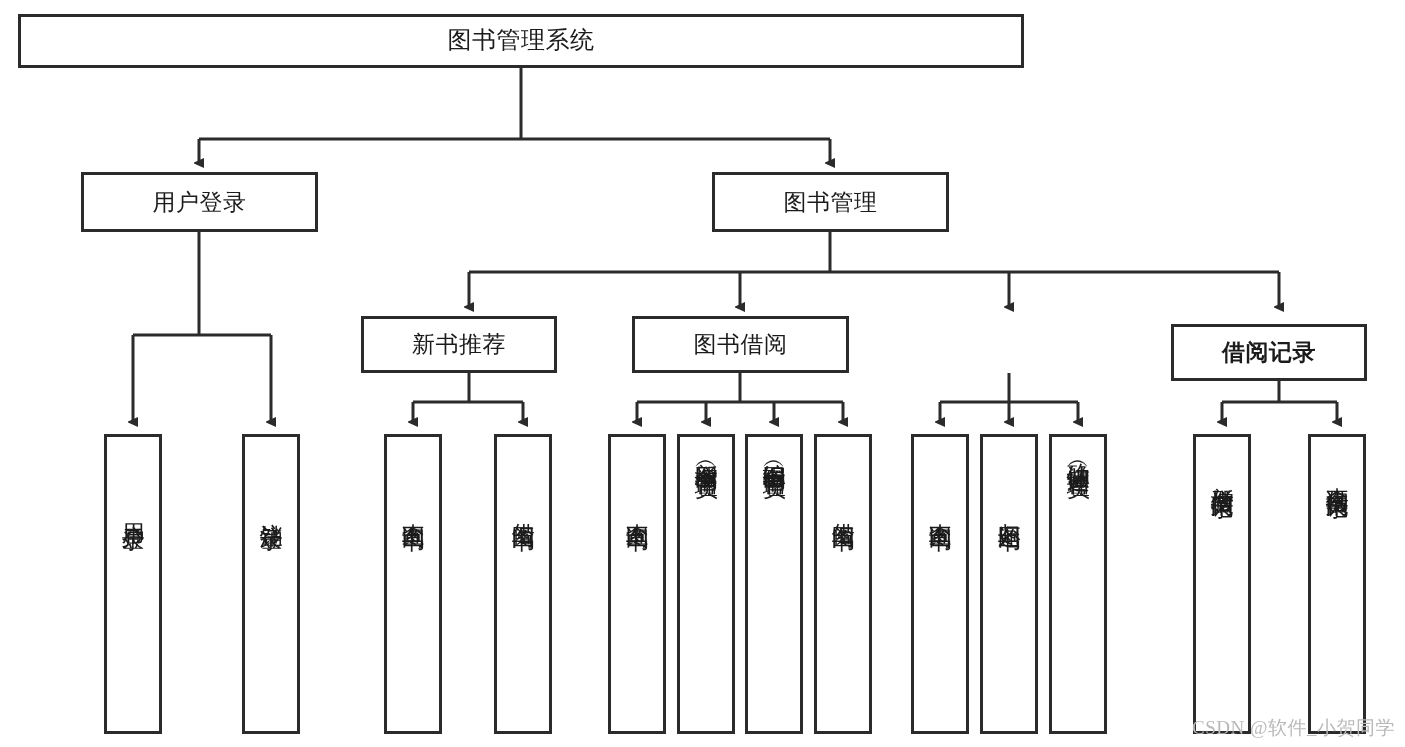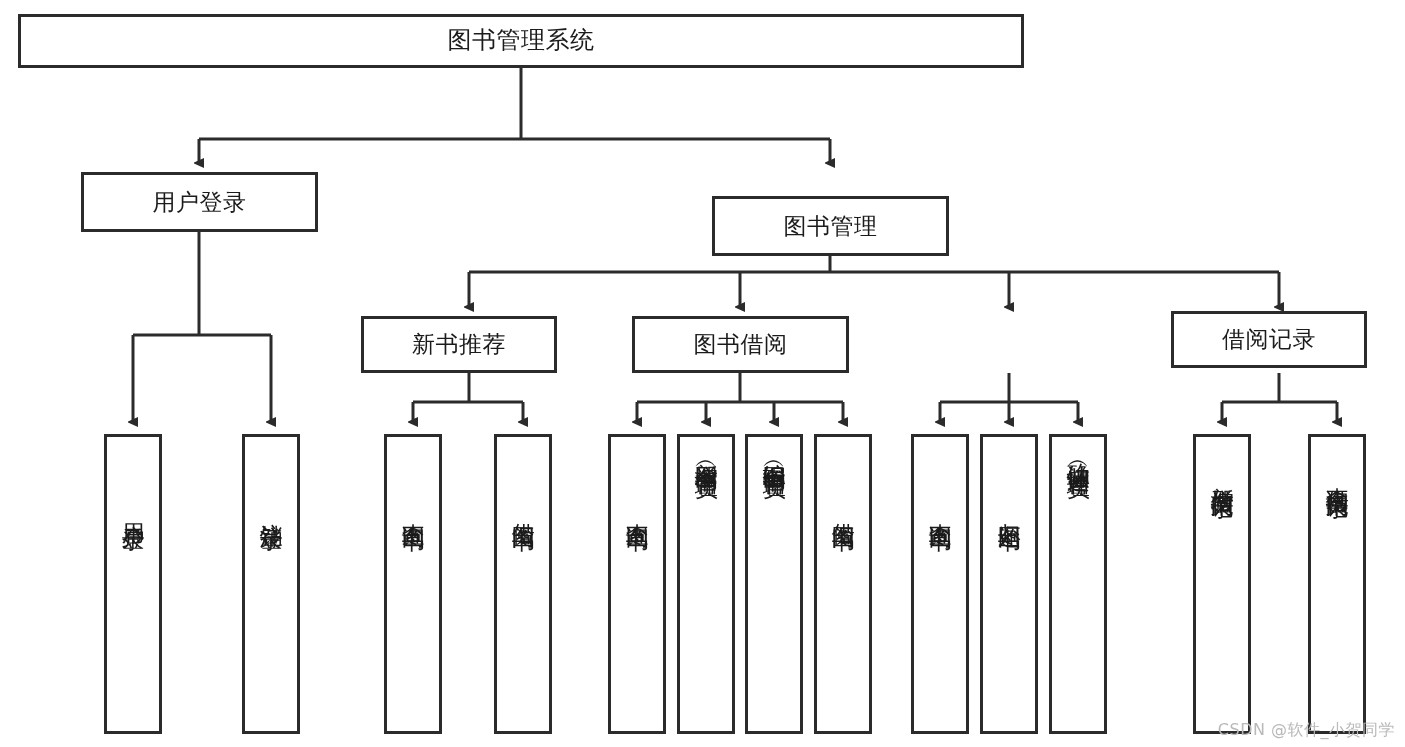--- a/index.html
+++ b/index.html
@@ -58,24 +58,25 @@
     letter-spacing: 2px;
     white-space: nowrap;
     height: auto;
   }
   .node.root .label { font-size: 24px; }
   .watermark {
     position: absolute;
     right: 10px;
     bottom: 6px;
     color: #b9b9b9;
-    font-size: 16px;
+    font-size: 19px;
     letter-spacing: 0.5px;
     z-index: 5;
     white-space: nowrap;
+    font-family: Liberation Serif, serif;
   }
 </style>
 </head>
 <body>
 
 <div id="canvas">
 
   <svg id="wires" viewBox="0 0 1405 747" xmlns="http://www.w3.org/2000/svg">
     <defs>
       <marker id="arrow" markerWidth="10" markerHeight="10" refX="5" refY="5" orient="auto" markerUnits="userSpaceOnUse">
@@ -128,31 +129,31 @@
     </g>
   </svg>
 
   <div class="node root" style="left:18px; top:14px; width:1006px; height:54px;">
     <span class="label">图书管理系统</span>
   </div>
 
   <div class="node" style="left:81px; top:172px; width:237px; height:60px;">
     <span class="label">用户登录</span>
   </div>
-  <div class="node" style="left:712px; top:172px; width:237px; height:60px;margin-top:24px;">
+  <div class="node" style="left:712px; top:172px; width:237px; height:60px;">
     <span class="label">图书管理</span>
   </div>
 
   <div class="node" style="left:361px; top:316px; width:196px; height:57px;">
     <span class="label">新书推荐</span>
   </div>
   <div class="node" style="left:632px; top:316px; width:217px; height:57px;">
     <span class="label">图书借阅</span>
   </div>
-  <div class="node" style="left:1171px; top:311px; width:196px; height:57px;">
+  <div class="node" style="left:1171px; top:324px; width:196px; height:57px;font-weight:bold;">
     <span class="label">借阅记录</span>
   </div>
 
   <div class="node vertical" style="left:104px; top:434px; width:58px; height:300px; padding-top:68px;">
     <span class="label">用户登录</span>
   </div>
   <div class="node vertical" style="left:242px; top:434px; width:58px; height:300px; padding-top:68px;">
     <span class="label">注销登录</span>
   </div>
 

